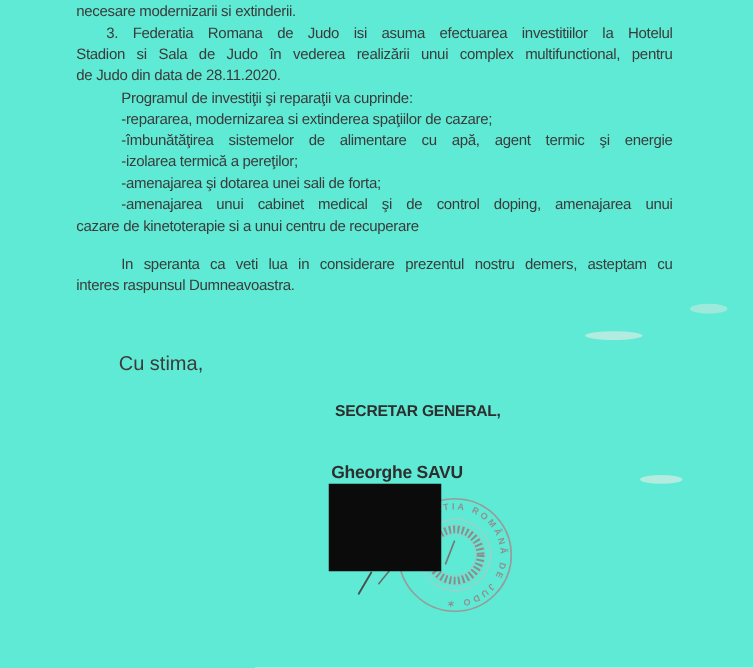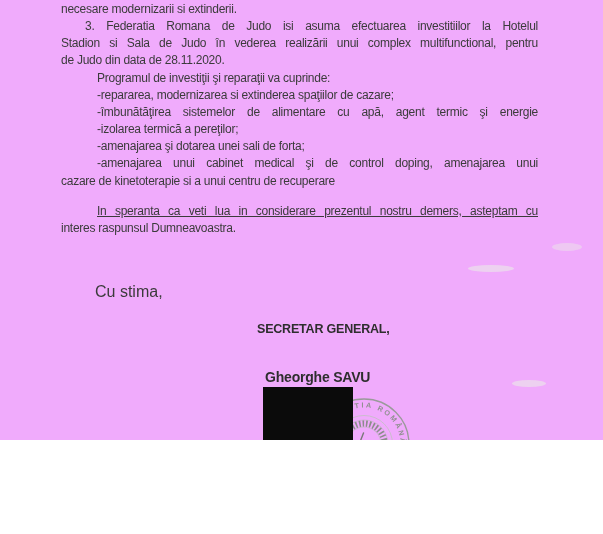--- a/index.html
+++ b/index.html
@@ -1,40 +1,40 @@
 <!DOCTYPE html>
 <html><head>
 <meta charset="utf-8">
 <style>
   html,body { margin:0; padding:0; }
   body { font-family:"Liberation Sans", sans-serif; background:#ffffff; }
 
   .page {
-    position:relative; width:603px; height:440px;
-    background:#f0abfc; overflow:hidden;
+    position:relative; width:603px; height:534px;
+    background:#5eead4; overflow:hidden;
     color:#3b3b3b;
   }
 
   
   .body-text {
     position:absolute; left:61px; top:1px; width:477px;
     font-size:12px; letter-spacing:-0.25px; color:#3b3b3b;
   }
   .line { line-height:17.15px; white-space:nowrap; }
   .line.j { white-space:normal; text-align:justify; text-align-last:justify; }
   .line.ind { padding-left:36px; }
   .line.ind-sm { padding-left:24px; }
-  .line.gap { margin-top:13px;text-decoration:underline; }
+  .line.gap { margin-top:13px; }
 
   .closing {
     position:absolute; left:95px; top:283px;
     font-size:16px; line-height:17px; color:#3b3b3b;
   }
   .sig-title {
-    position:absolute; left:257px; top:321px;
+    position:absolute; left:268px; top:321px;
     font-size:12.5px; font-weight:bold; letter-spacing:-0.2px;
     color:#2e2e2e; line-height:17px;
   }
   .sig-name {
     position:absolute; left:265px; top:369px;
     font-size:14px; font-weight:bold; letter-spacing:-0.2px;
     color:#2e2e2e; line-height:17px;
   }
 
   

